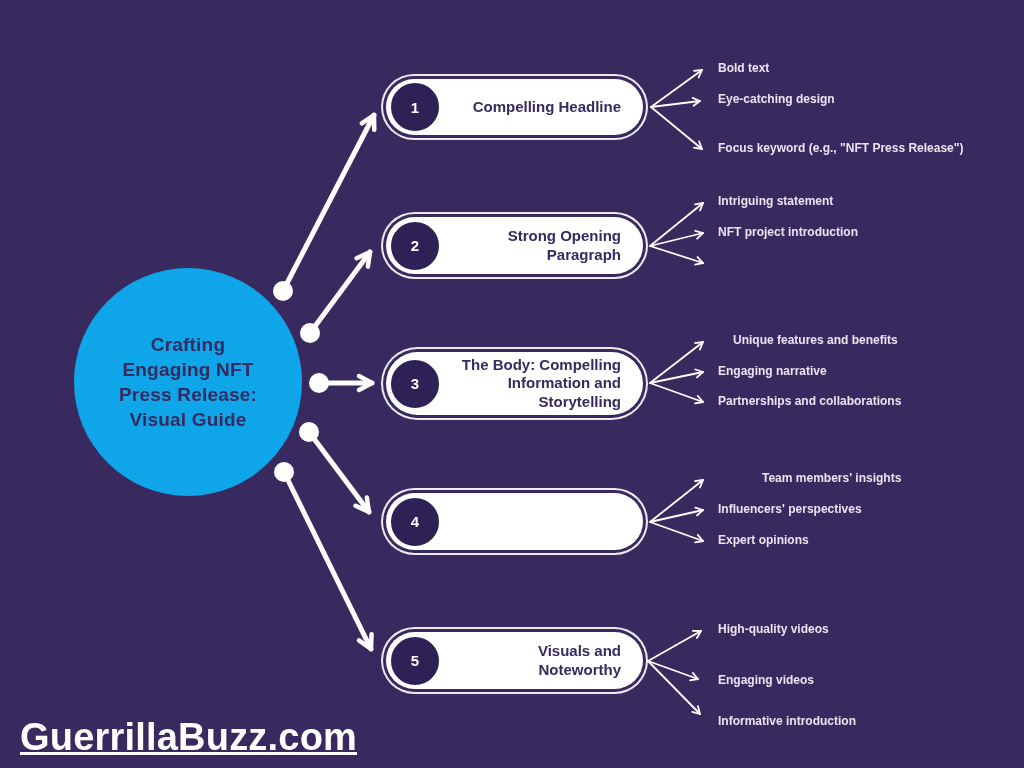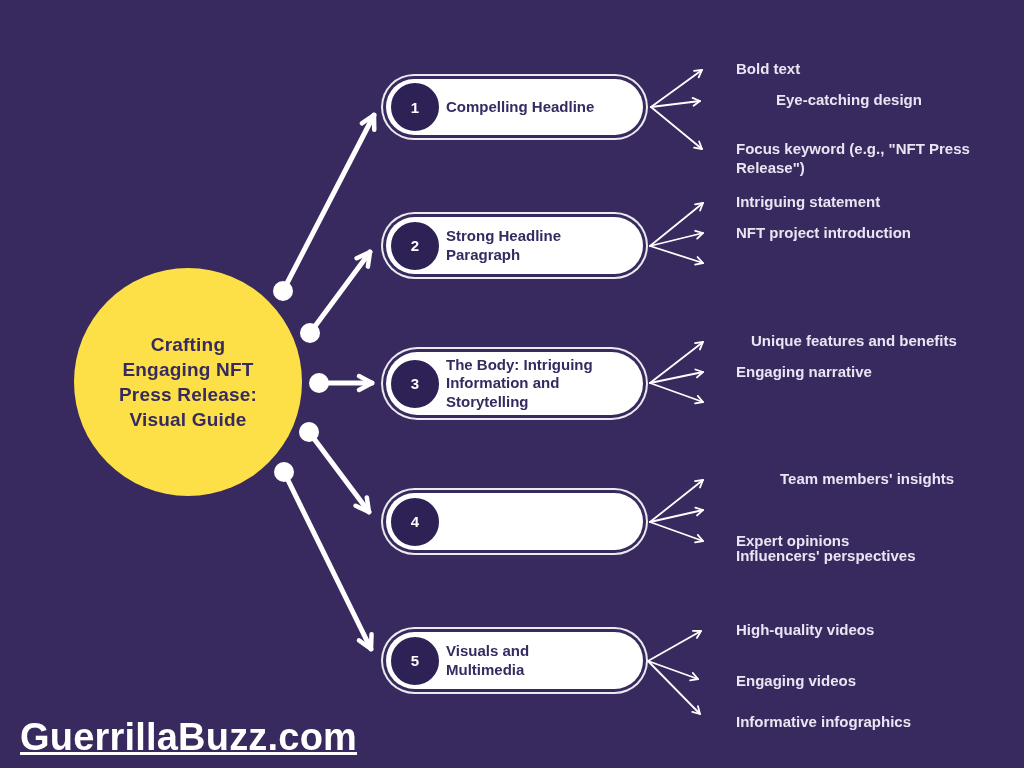--- a/index.html
+++ b/index.html
@@ -3,21 +3,21 @@
 <meta charset="utf-8">
 <style>
   html,body{margin:0;padding:0;background:#222;}
   .canvas{
     position:relative;width:1024px;height:768px;overflow:hidden;
     background:#382a5e;
     font-family:"Liberation Sans", sans-serif;
   }
   .center-circle{
     position:absolute;left:74px;top:268px;width:228px;height:228px;
-    background:#fde047;border-radius:50%;
+    background:#0ea5e9;border-radius:50%;
     display:flex;align-items:center;justify-content:center;text-align:center;
     z-index:1;
   }
   .center-title{
     color:#362a60;font-weight:700;font-size:19px;line-height:1.32;
     white-space:pre-line;letter-spacing:.2px;
   }
   svg.connectors{position:absolute;left:0;top:0;z-index:2;}
   .pill{
     position:absolute;left:386px;width:257px;
@@ -26,27 +26,27 @@
     display:flex;align-items:center;z-index:3;
   }
   .pill .num{
     position:absolute;left:2px;top:50%;transform:translateY(-50%);
     width:48px;height:48px;border-radius:50%;
     background:#2e2156;border:3px solid #ffffff;
     color:#ffffff;font-weight:700;font-size:15px;
     display:flex;align-items:center;justify-content:center;
   }
   .pill .pill-label{
-    flex:1;margin-left:56px;padding:0 14px 0 4px;
-    text-align:left;color:#362a60;font-weight:700;font-size:15px;
+    flex:1;margin-left:56px;padding:0 22px 0 4px;
+    text-align:right;color:#362a60;font-weight:700;font-size:15px;
     line-height:1.22;white-space:pre-line;
   }
   .leaf{
-    position:absolute;left:736px;z-index:3;
-    color:#eae5f3;font-weight:700;font-size:15px;line-height:19px;
+    position:absolute;left:718px;z-index:3;
+    color:#eae5f3;font-weight:700;font-size:12px;line-height:19px;
   }
   .footer{
     position:absolute;left:20px;top:716px;z-index:3;
     color:#ffffff;font-weight:700;font-size:38px;letter-spacing:.2px;text-decoration:underline;
   }
 </style>
 </head>
 <body>
 
 <div class="canvas">
@@ -106,51 +106,52 @@
       <line x1="648" y1="661" x2="700" y2="714" marker-end="url(#arrowThin)"></line>
     </g>
   </svg>
 
   <div class="pill" style="top:79px;height:56px;">
     <span class="num">1</span>
     <span class="pill-label">Compelling Headline</span>
   </div>
   <div class="pill" style="top:217px;height:57px;">
     <span class="num">2</span>
-    <span class="pill-label">Strong Headline
+    <span class="pill-label">Strong Opening
 Paragraph</span>
   </div>
   <div class="pill" style="top:352px;height:63px;">
     <span class="num">3</span>
-    <span class="pill-label">The Body: Intriguing
+    <span class="pill-label">The Body: Compelling
 Information and
 Storytelling</span>
   </div>
   <div class="pill" style="top:493px;height:57px;">
     <span class="num">4</span>
   </div>
   <div class="pill" style="top:632px;height:57px;">
     <span class="num">5</span>
     <span class="pill-label">Visuals and
-Multimedia</span>
+Noteworthy</span>
   </div>
 
   <div class="leaf" style="top:59px;">Bold text</div>
-  <div class="leaf" style="top:90px;margin-left:40px;">Eye-catching design</div>
+  <div class="leaf" style="top:90px;">Eye-catching design</div>
   <div class="leaf" style="top:139px;width:258px;">Focus keyword (e.g., "NFT Press Release")</div>
 
   <div class="leaf" style="top:192px;">Intriguing statement</div>
   <div class="leaf" style="top:223px;">NFT project introduction</div>
 
   <div class="leaf" style="top:331px;margin-left:15px;">Unique features and benefits</div>
   <div class="leaf" style="top:362px;">Engaging narrative</div>
+  <div class="leaf" style="top:392px;">Partnerships and collaborations</div>
 
   <div class="leaf" style="top:469px;margin-left:44px;">Team members' insights</div>
-  <div class="leaf" style="top:500px;margin-top:46px;">Influencers' perspectives</div>
+  <div class="leaf" style="top:500px;">Influencers' perspectives</div>
   <div class="leaf" style="top:531px;">Expert opinions</div>
 
   <div class="leaf" style="top:620px;">High-quality videos</div>
   <div class="leaf" style="top:671px;text-align:right;">Engaging videos</div>
-  <div class="leaf" style="top:712px;">Informative infographics</div>
+  <div class="leaf" style="top:712px;">Informative introduction</div>
 
   <div class="footer">GuerrillaBuzz.com</div>
 
 </div>
 
 </body></html>

